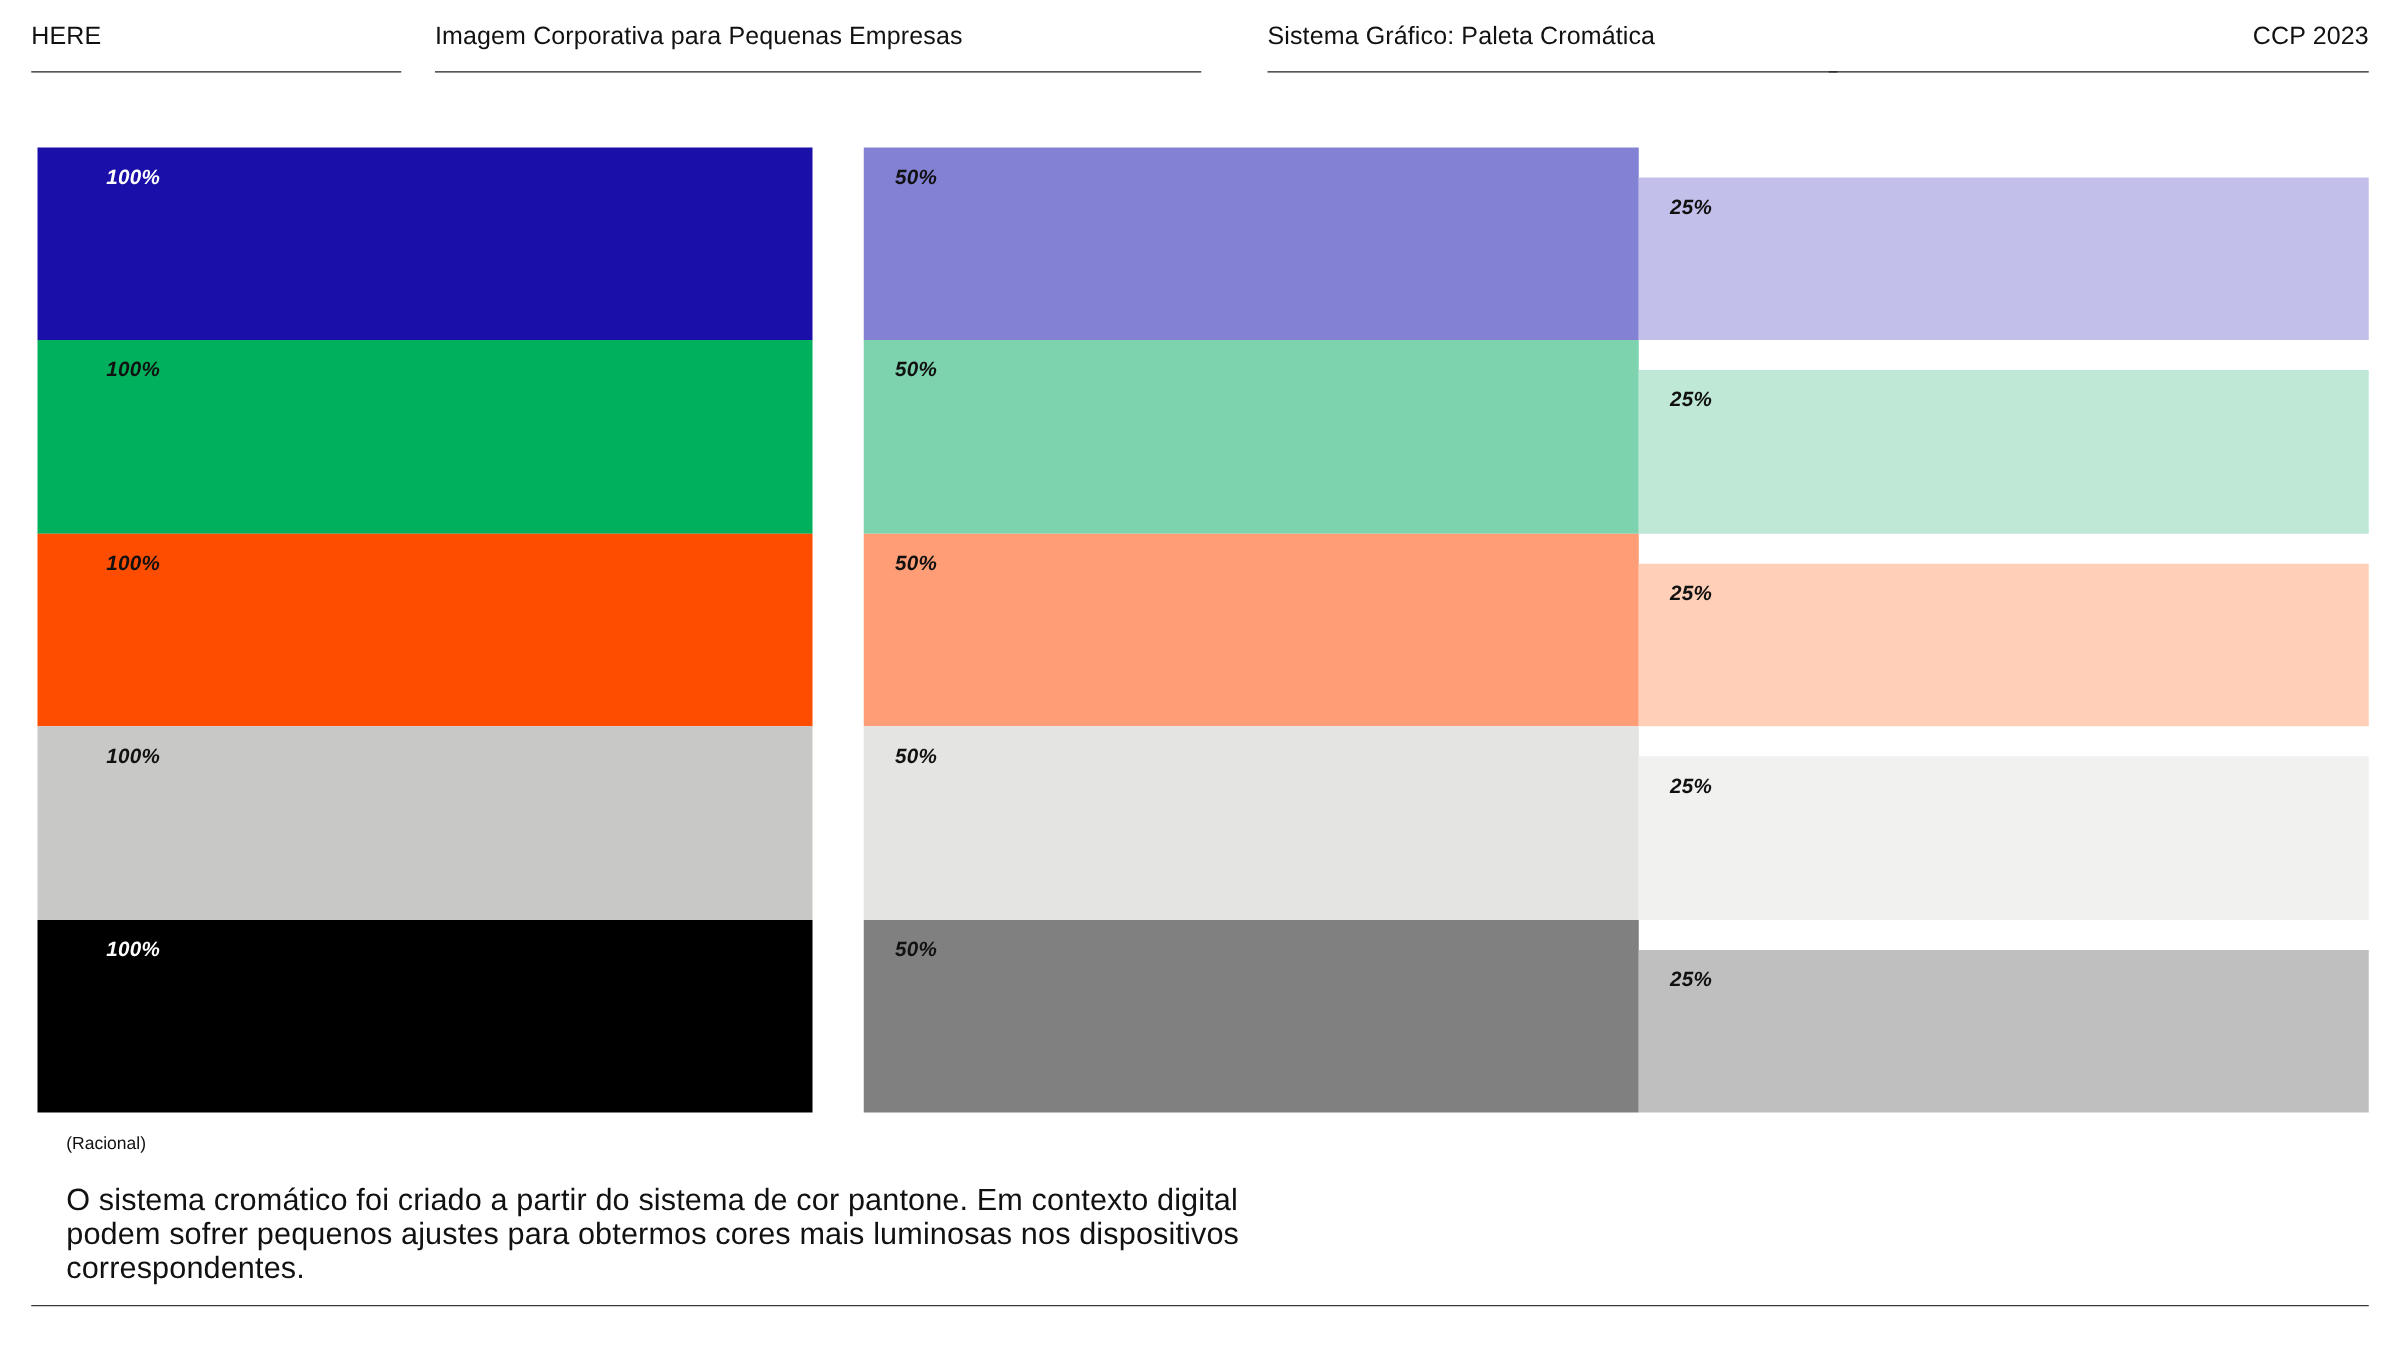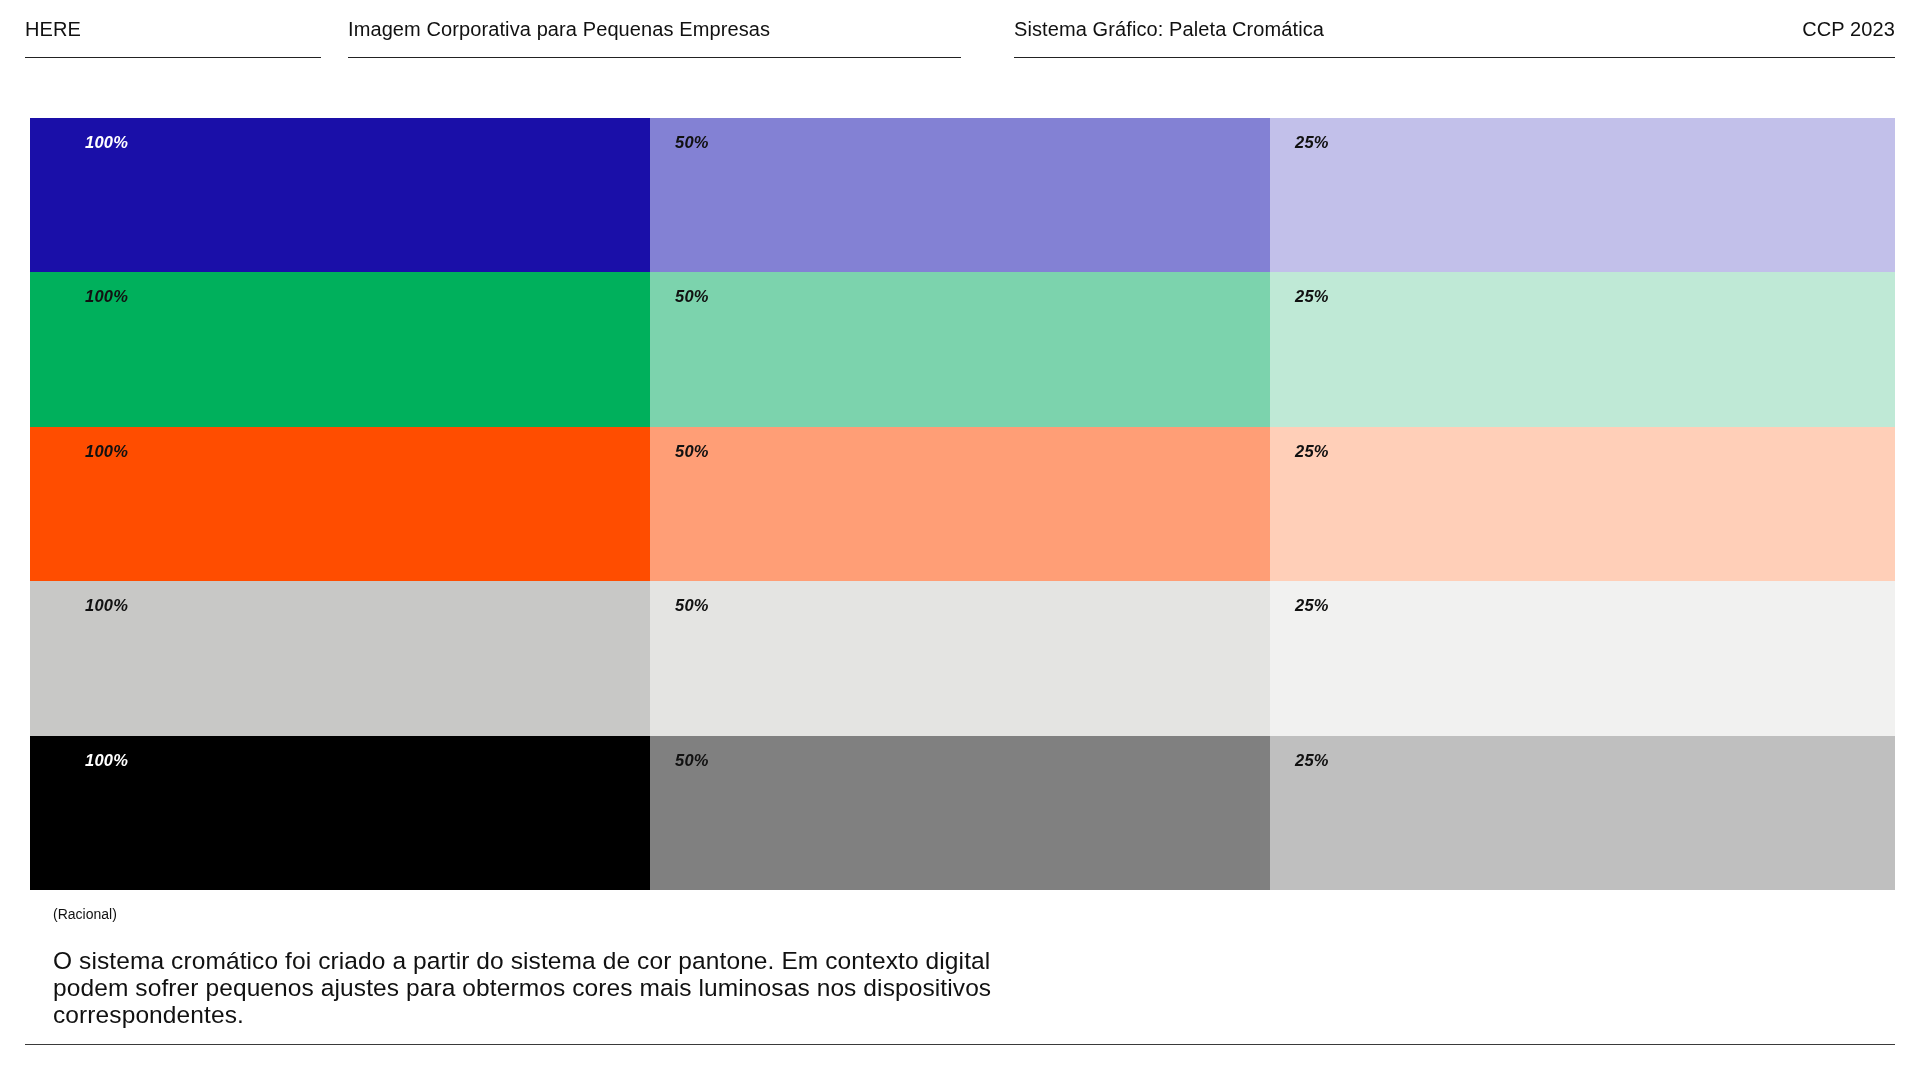--- a/index.html
+++ b/index.html
@@ -59,22 +59,22 @@
     display: flex;
     flex: 1 1 0;
     width: 100%;
     font-style: italic;
   }
   .swatch {
     position: relative;
     box-sizing: border-box;
   }
   .swatch.c-100 { flex: 0 0 620px; }
-  .swatch.c-50  { flex: 0 0 620px; }
-  .swatch.c-25  { flex: 1 1 auto; }
+  .swatch.c-50  { flex: 0 0 620px; margin-left: 41px; }
+  .swatch.c-25  { flex: 1 1 auto; margin-top: 24px; }
   .swatch-label {
     position: absolute;
     left: 55px;
     top: 16px;
     font-size: 16.5px;
     font-weight: 700;
     letter-spacing: 0.2px;
     line-height: 1;
   }
   .swatch.c-50 .swatch-label,

